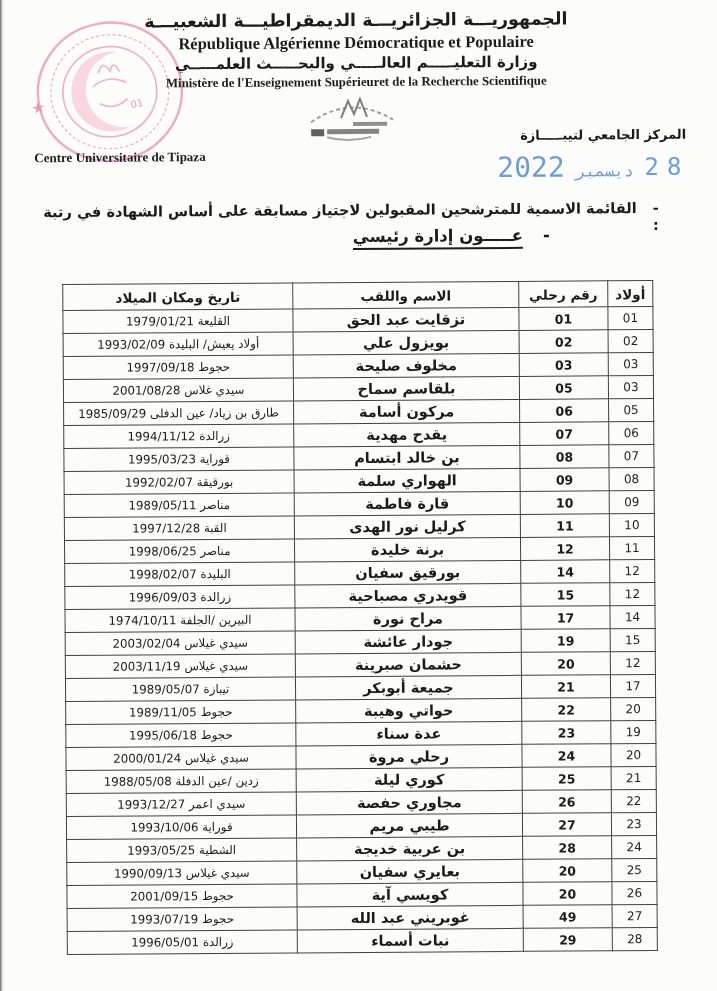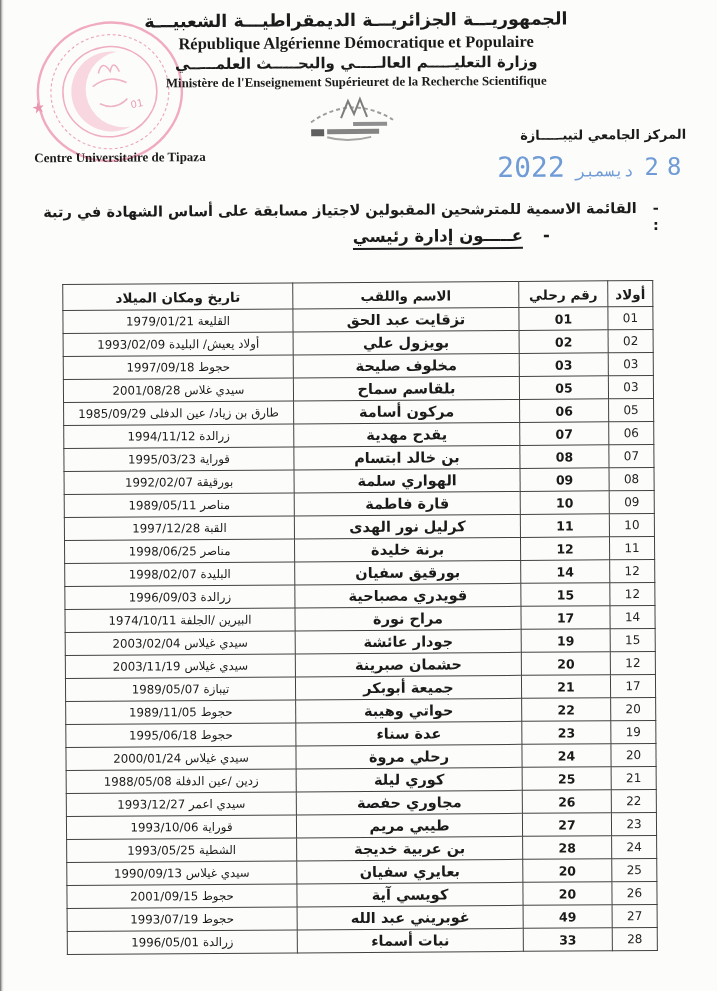--- a/index.html
+++ b/index.html
@@ -298,21 +298,21 @@
 
   <tr>
     <td class="c-num">27</td>
     <td class="c-file">49</td>
     <td class="c-name">غوبريني عبد الله</td>
     <td class="c-birth">1993/07/19 حجوط</td>
   </tr>
 
   <tr>
     <td class="c-num">28</td>
-    <td class="c-file">33</td>
+    <td class="c-file">29</td>
     <td class="c-name">نبات أسماء</td>
     <td class="c-birth">1996/05/01 زرالدة</td>
   </tr>
 </tbody>
     </table>
 
   </div>
 </div>
 
 </body></html>

